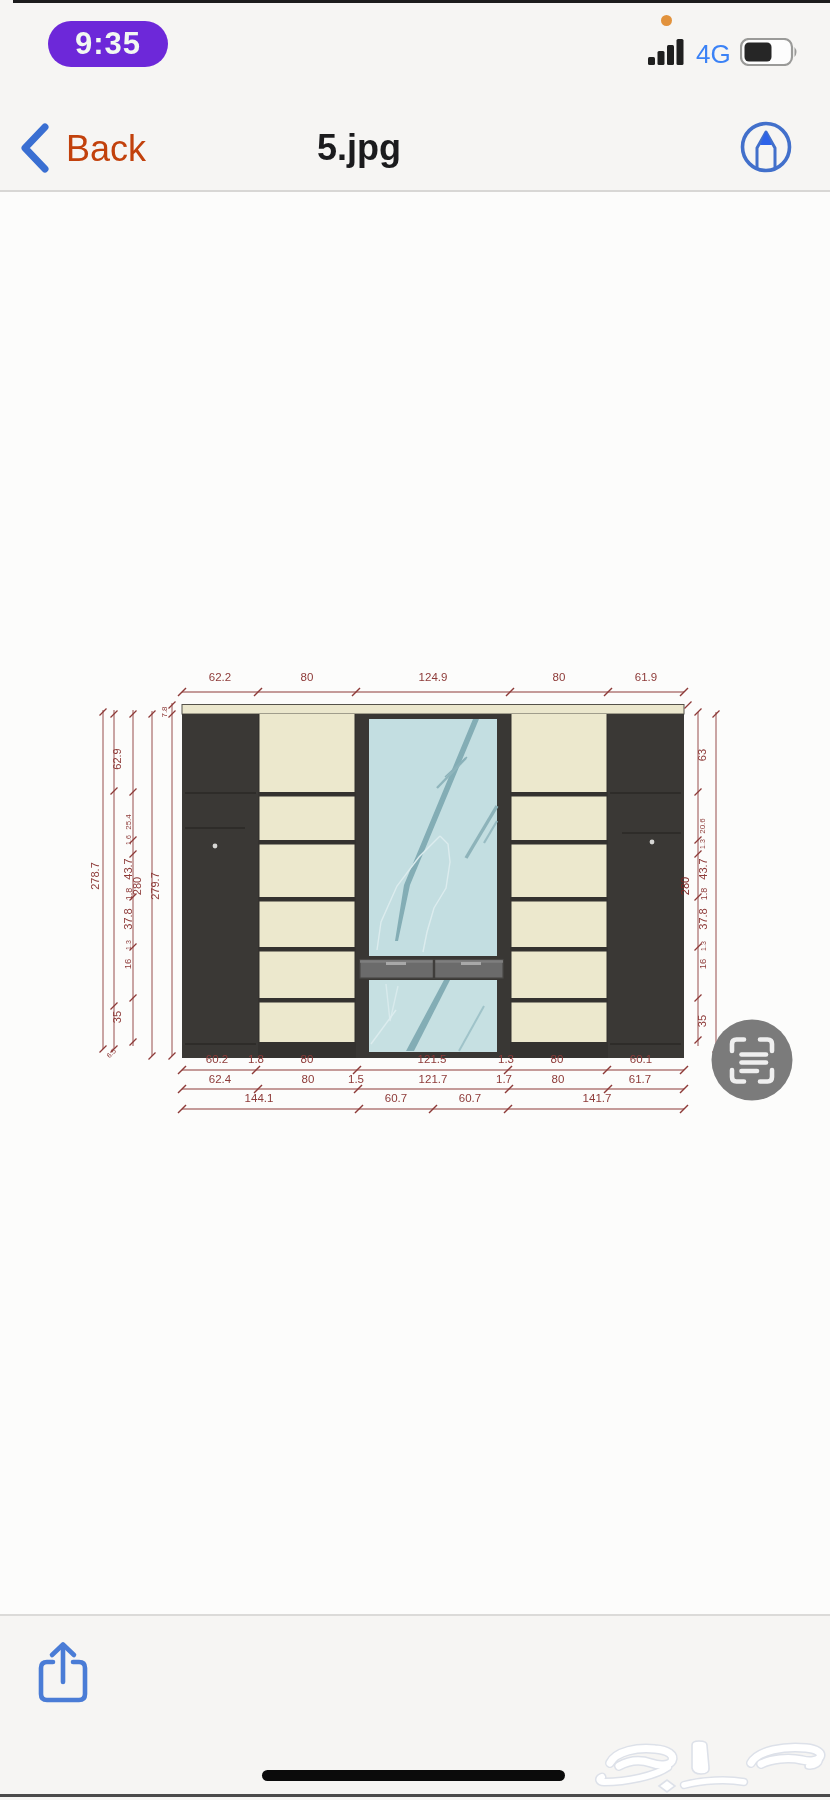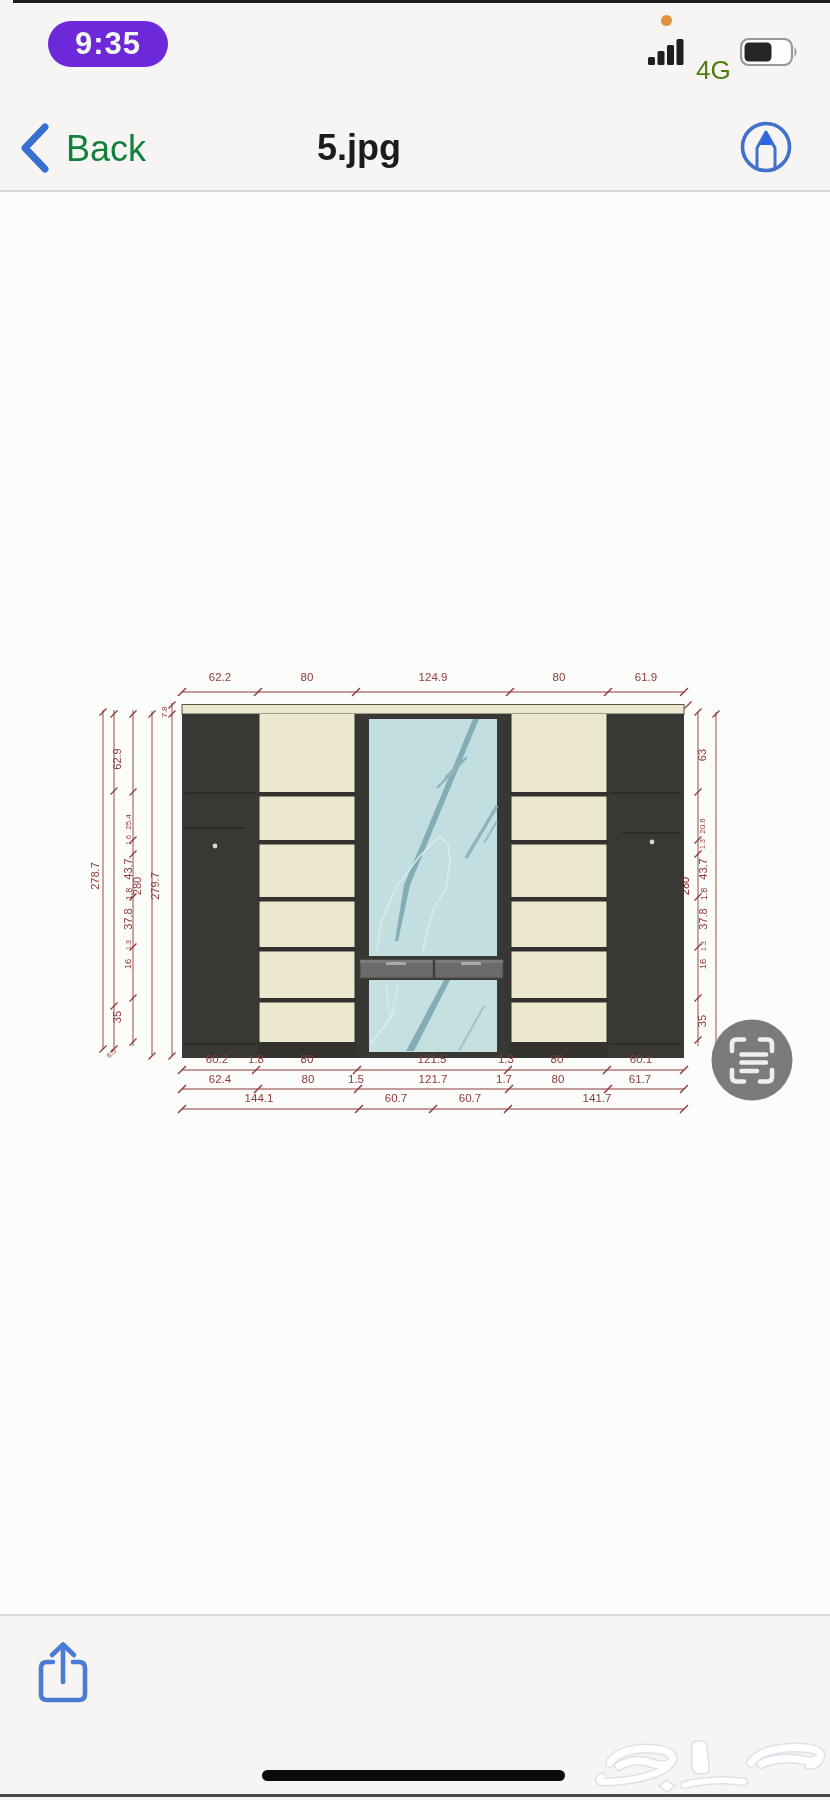--- a/index.html
+++ b/index.html
@@ -17,33 +17,33 @@
 
 <div class="abs" style="left:661px;top:15px;width:11px;height:11px;border-radius:50%;background:#e2923c;"></div>
 
 <svg class="abs" style="left:648px;top:38px;" width="42" height="30" viewBox="0 0 42 30">
   <rect x="0" y="19" width="7" height="8" rx="1.5" fill="#1f1f1f"></rect>
   <rect x="9.5" y="13" width="7" height="14" rx="1.5" fill="#1f1f1f"></rect>
   <rect x="19" y="7" width="7" height="20" rx="1.5" fill="#1f1f1f"></rect>
   <rect x="28.5" y="1" width="7" height="26" rx="1.5" fill="#1f1f1f"></rect>
 </svg>
 
-<div class="abs" style="left:696px;top:39px;font-size:26px;color:#4d7c0f;margin-top:16px;">4G</div>
+<div class="abs" style="left:696px;top:39px;font-size:26px;color:#3b82f6;">4G</div>
 
 <svg class="abs" style="left:740px;top:38px;" width="60" height="28" viewBox="0 0 60 28">
   <rect x="1" y="1" width="51" height="26" rx="8" fill="#fdfdfd" stroke="#9a9a98" stroke-width="2.2"></rect>
   <rect x="4.5" y="4.5" width="27" height="19" rx="4.5" fill="#262626"></rect>
   <path d="M54.5 9 q4 5 0 10 z" fill="#9a9a98"></path>
 </svg>
 
 <svg class="abs" style="left:18px;top:123px;" width="32" height="50" viewBox="0 0 32 50">
   <path d="M27 4 L7 25 L27 46" fill="none" stroke="#3a6fd2" stroke-width="7" stroke-linecap="round" stroke-linejoin="round"></path>
 </svg>
 
-<div class="abs" style="left:66px;top:128px;font-size:36px;color:#15803d;">Back</div>
+<div class="abs" style="left:66px;top:128px;font-size:36px;color:#c2410c;">Back</div>
 
 <div class="abs" style="left:0;top:127px;width:718px;text-align:center;font-size:36px;font-weight:bold;color:#1b1b1d;">5.jpg</div>
 
 <svg class="abs" style="left:738px;top:119px;" width="56" height="56" viewBox="0 0 56 56">
   <circle cx="28" cy="28" r="23.5" fill="none" stroke="#4270cb" stroke-width="3.6"></circle>
   <path d="M19 50 L19 29 L28 13 L37 29 L37 50" fill="none" stroke="#4270cb" stroke-width="3" stroke-linejoin="round"></path>
   <path d="M28 12 L22 26 L34 26 Z" fill="#2e63e8"></path>
 </svg>
 
 <div class="abs" style="left:0;top:190px;width:830px;height:2px;background:#d8d7d5;"></div>

